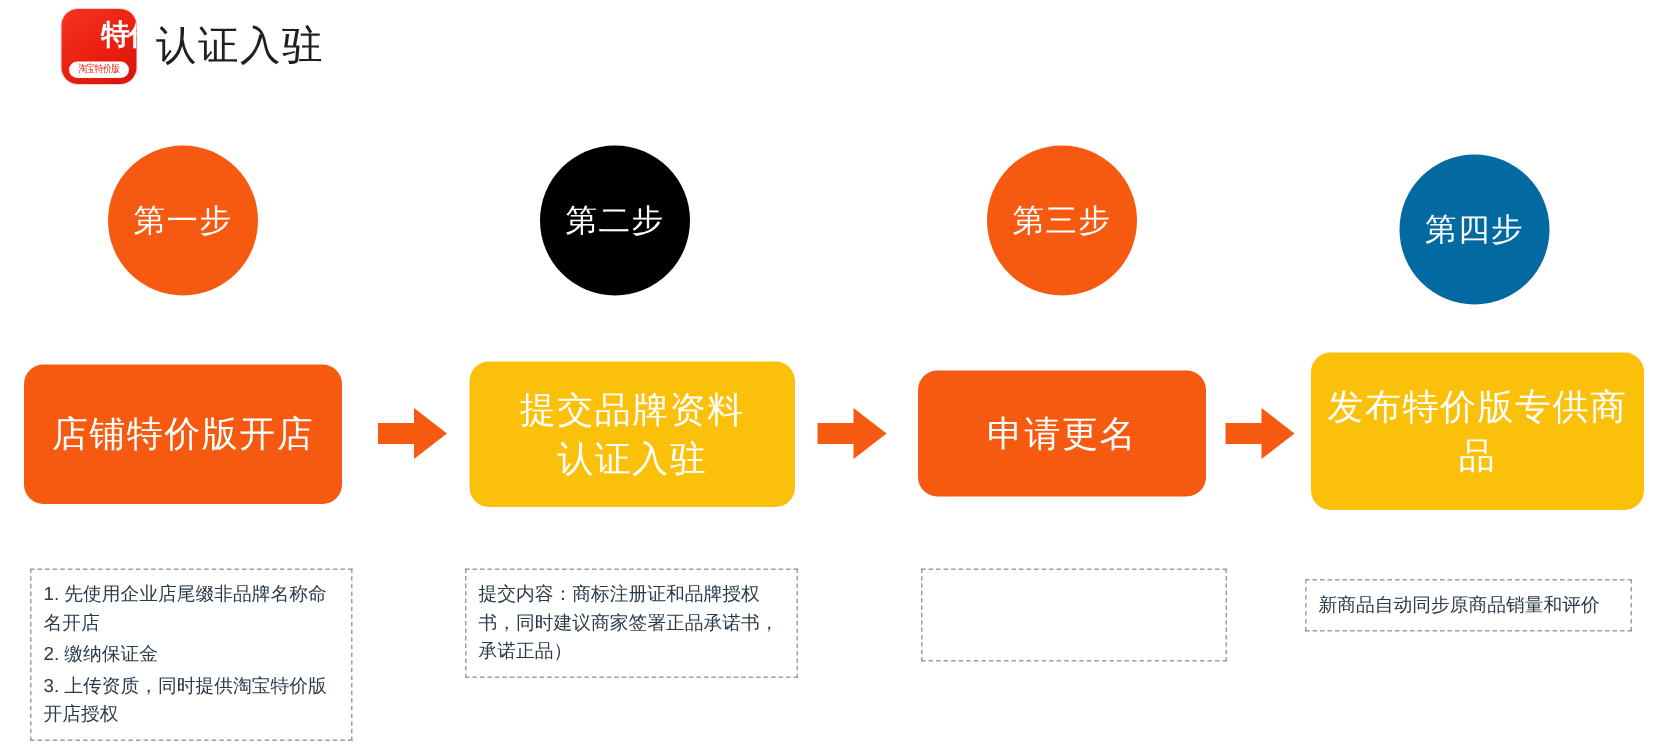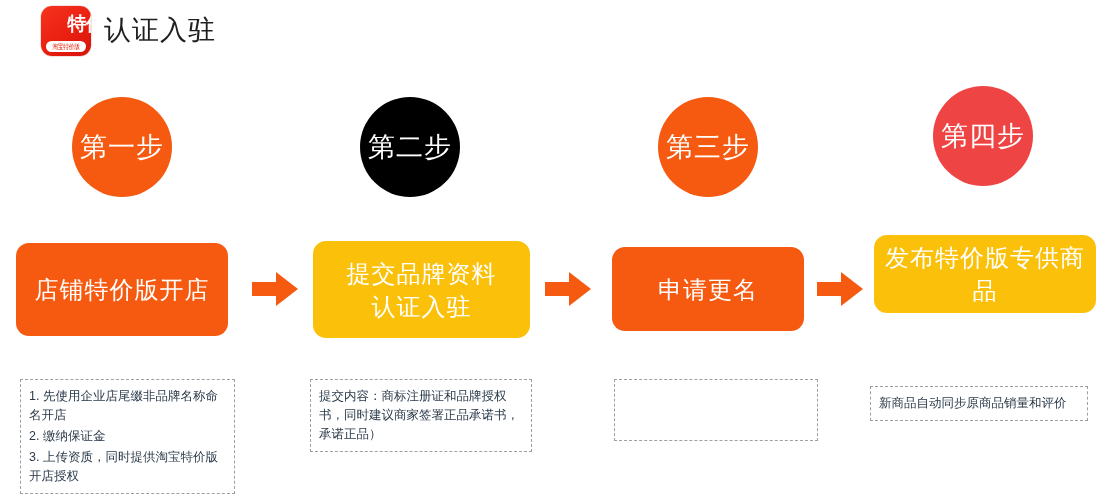--- a/index.html
+++ b/index.html
@@ -79,21 +79,21 @@
   }
 
   
   .step-circle {
     position: absolute;
     border-radius: 50%;
     display: flex;
     align-items: center;
     justify-content: center;
     color: #ffffff;
-    font-size: 27px;
+    font-size: 21px;
     letter-spacing: 1px;
     white-space: nowrap;
   }
 
   
   .step-box {
     position: absolute;
     border-radius: 13px;
     display: flex;
     align-items: center;
@@ -164,29 +164,29 @@
 
 <div class="step-circle" id="circle-1" style="left: 72px; top: 97px; width: 100px; height: 100px; background: rgb(245, 90, 16);">
   <span>第一步</span>
 </div>
 <div class="step-circle" id="circle-2" style="left: 360px; top: 97px; width: 100px; height: 100px; background: #000000;">
   <span>第二步</span>
 </div>
 <div class="step-circle" id="circle-3" style="left: 658px; top: 97px; width: 100px; height: 100px; background: rgb(245, 90, 16);">
   <span>第三步</span>
 </div>
-<div class="step-circle" id="circle-4" style="left: 933px; top: 86px; width: 100px; height: 100px; background: #ef4444;">
+<div class="step-circle" id="circle-4" style="left: 933px; top: 103px; width: 100px; height: 100px; background: #0369a1;">
   <span>第四步</span>
 </div>
 
 <div class="step-box" id="box-1" style="left: 16px; top: 243px; width: 212px; height: 93px; background: rgb(245, 90, 16);">店铺特价版开店</div>
 <div class="step-box" id="box-2" style="left: 313px; top: 241px; width: 217px; height: 97px; background: rgb(250, 192, 10);">提交品牌资料
 认证入驻</div>
 <div class="step-box" id="box-3" style="left: 612px; top: 247px; width: 192px; height: 84px; background: rgb(245, 90, 16);">申请更名</div>
-<div class="step-box" id="box-4" style="left: 874px; top: 235px; width: 222px; height: 78px; background: rgb(250, 192, 10);">发布特价版专供商品</div>
+<div class="step-box" id="box-4" style="left: 874px; top: 235px; width: 222px; height: 105px; background: rgb(250, 192, 10);">发布特价版专供商品</div>
 
 <div class="arrow" id="arrow-1" style="left: 252px; top: 272px;">
   <span class="shaft"></span>
   <span class="head"></span>
 </div>
 <div class="arrow" id="arrow-2" style="left: 545px; top: 272px;">
   <span class="shaft"></span>
   <span class="head"></span>
 </div>
 <div class="arrow" id="arrow-3" style="left: 817px; top: 272px;">

